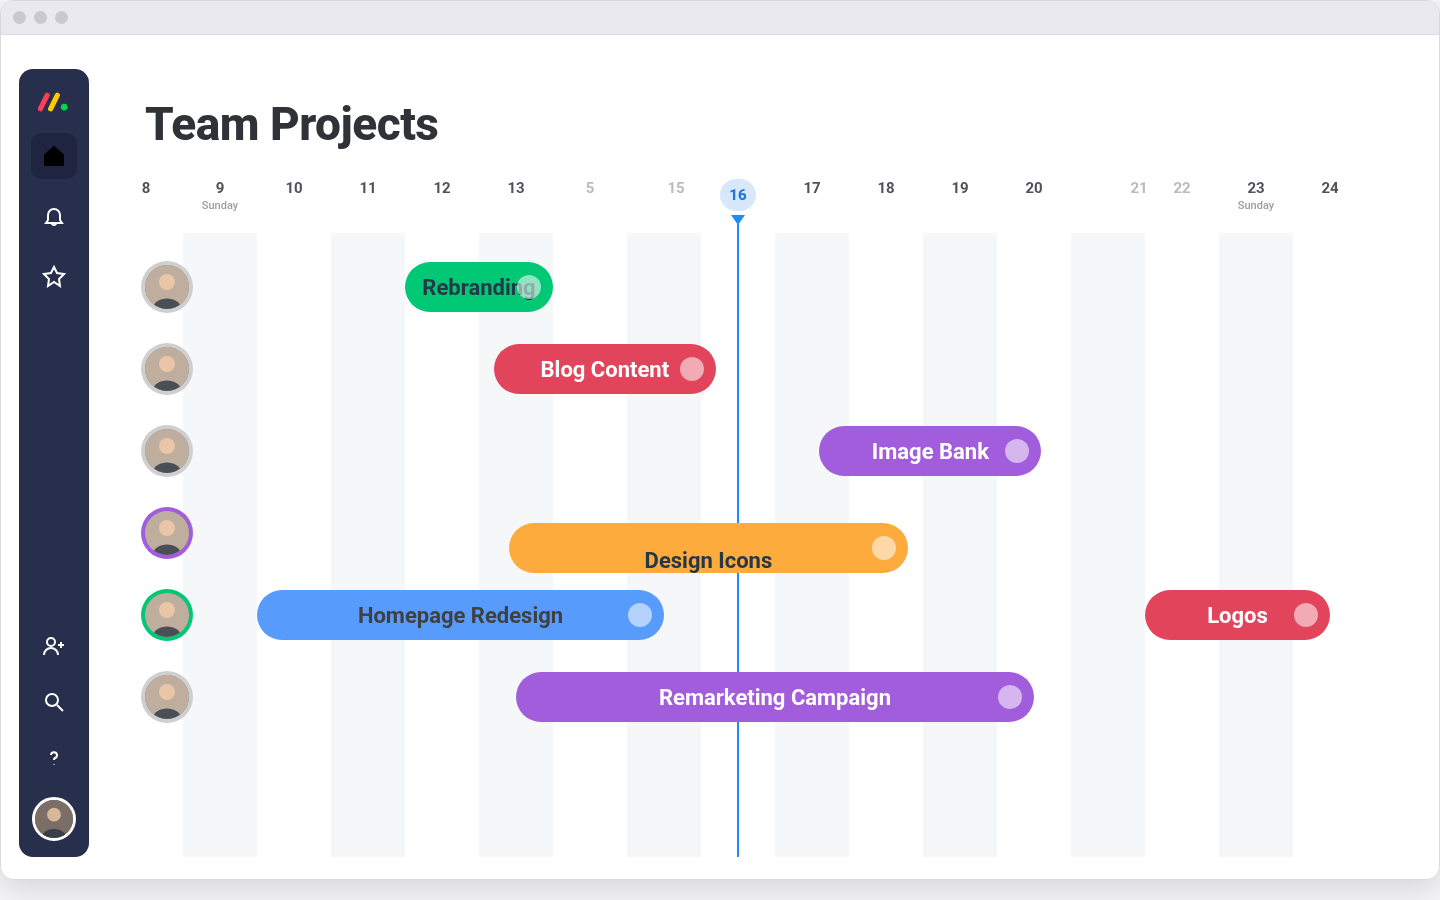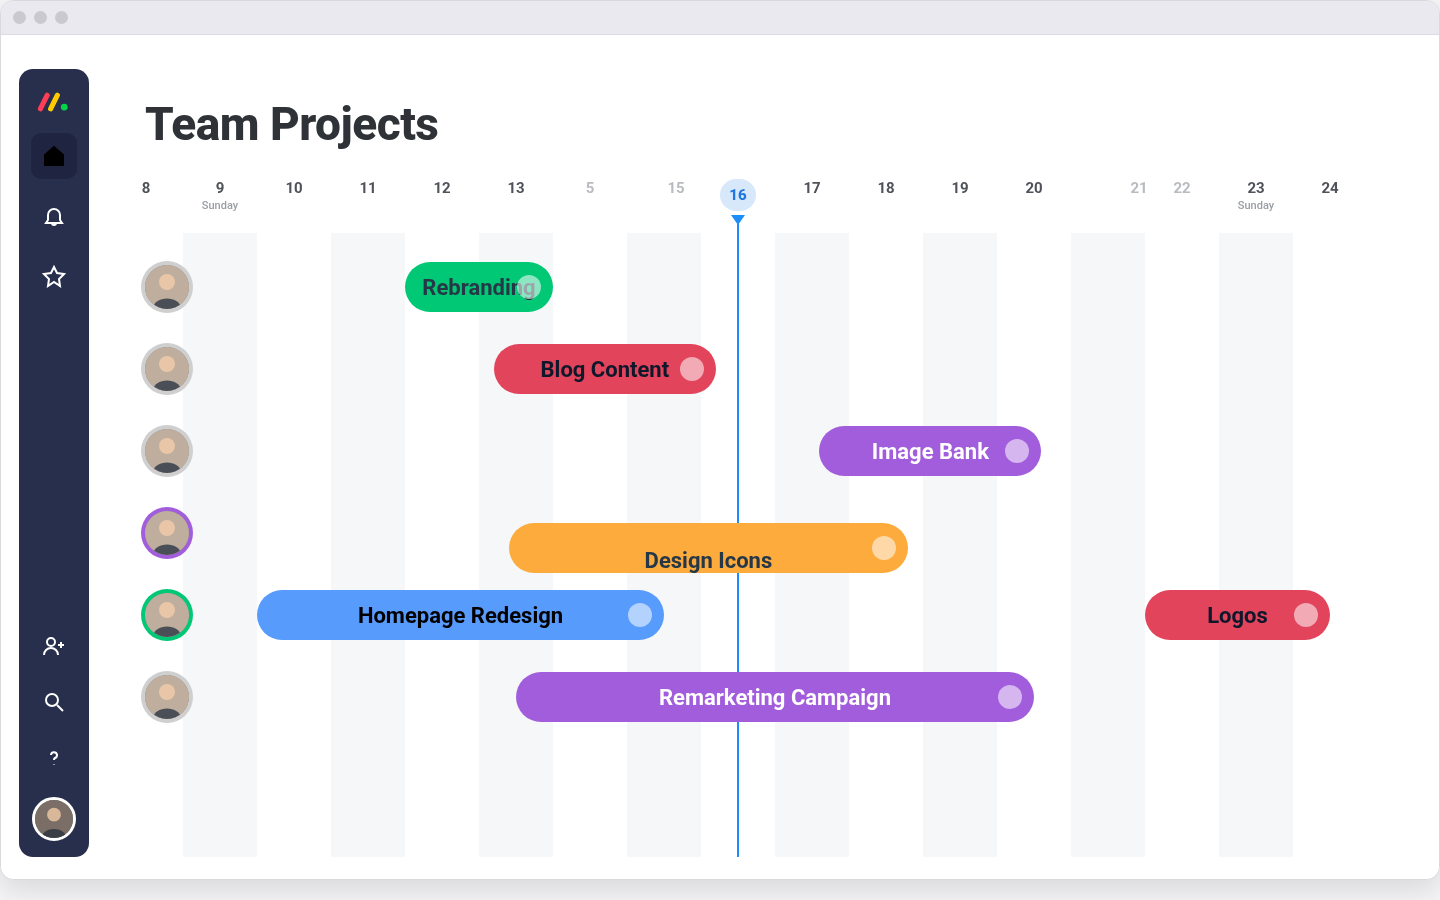--- a/index.html
+++ b/index.html
@@ -64,23 +64,23 @@
   .task {
     position:absolute; height:50px; border-radius:26px; display:flex; align-items:center;
     justify-content:center; font-size:22px; font-weight:700; cursor:grab;
   }
   .task .label { pointer-events:none; }
   .task .dot {
     position:absolute; right:12px; top:50%; transform:translateY(-50%);
     width:24px; height:24px; border-radius:50%; background:rgba(255,255,255,0.55);
   }
   .c-green  { background:#00c875; color:#263747; }
-  .c-red    { background:#e2445c; color:#0f172a;justify-content:center; }
+  .c-red    { background:#e2445c; color:#ffffff;justify-content:center; }
   .c-yellow { background:#fdab3d; color:#263747; }
-  .c-blue   { background:#579bfc; color:#000000; }
+  .c-blue   { background:#579bfc; color:#404040; }
   .c-purple { background:#a25ddc; color:#fff; }
   
   .today-marker { position:absolute; top:-54px; bottom:0; width:0; }
   .today-bubble {
     position:absolute; top:0; left:-18px; width:36px; height:32px; border-radius:16px;
     background:#d7e8fb; color:#1f77e0; font-weight:800; font-size:15px;
     display:flex; align-items:center; justify-content:center;
   }
   .today-tri {
     position:absolute; top:36px; left:-7px; width:0; height:0;

